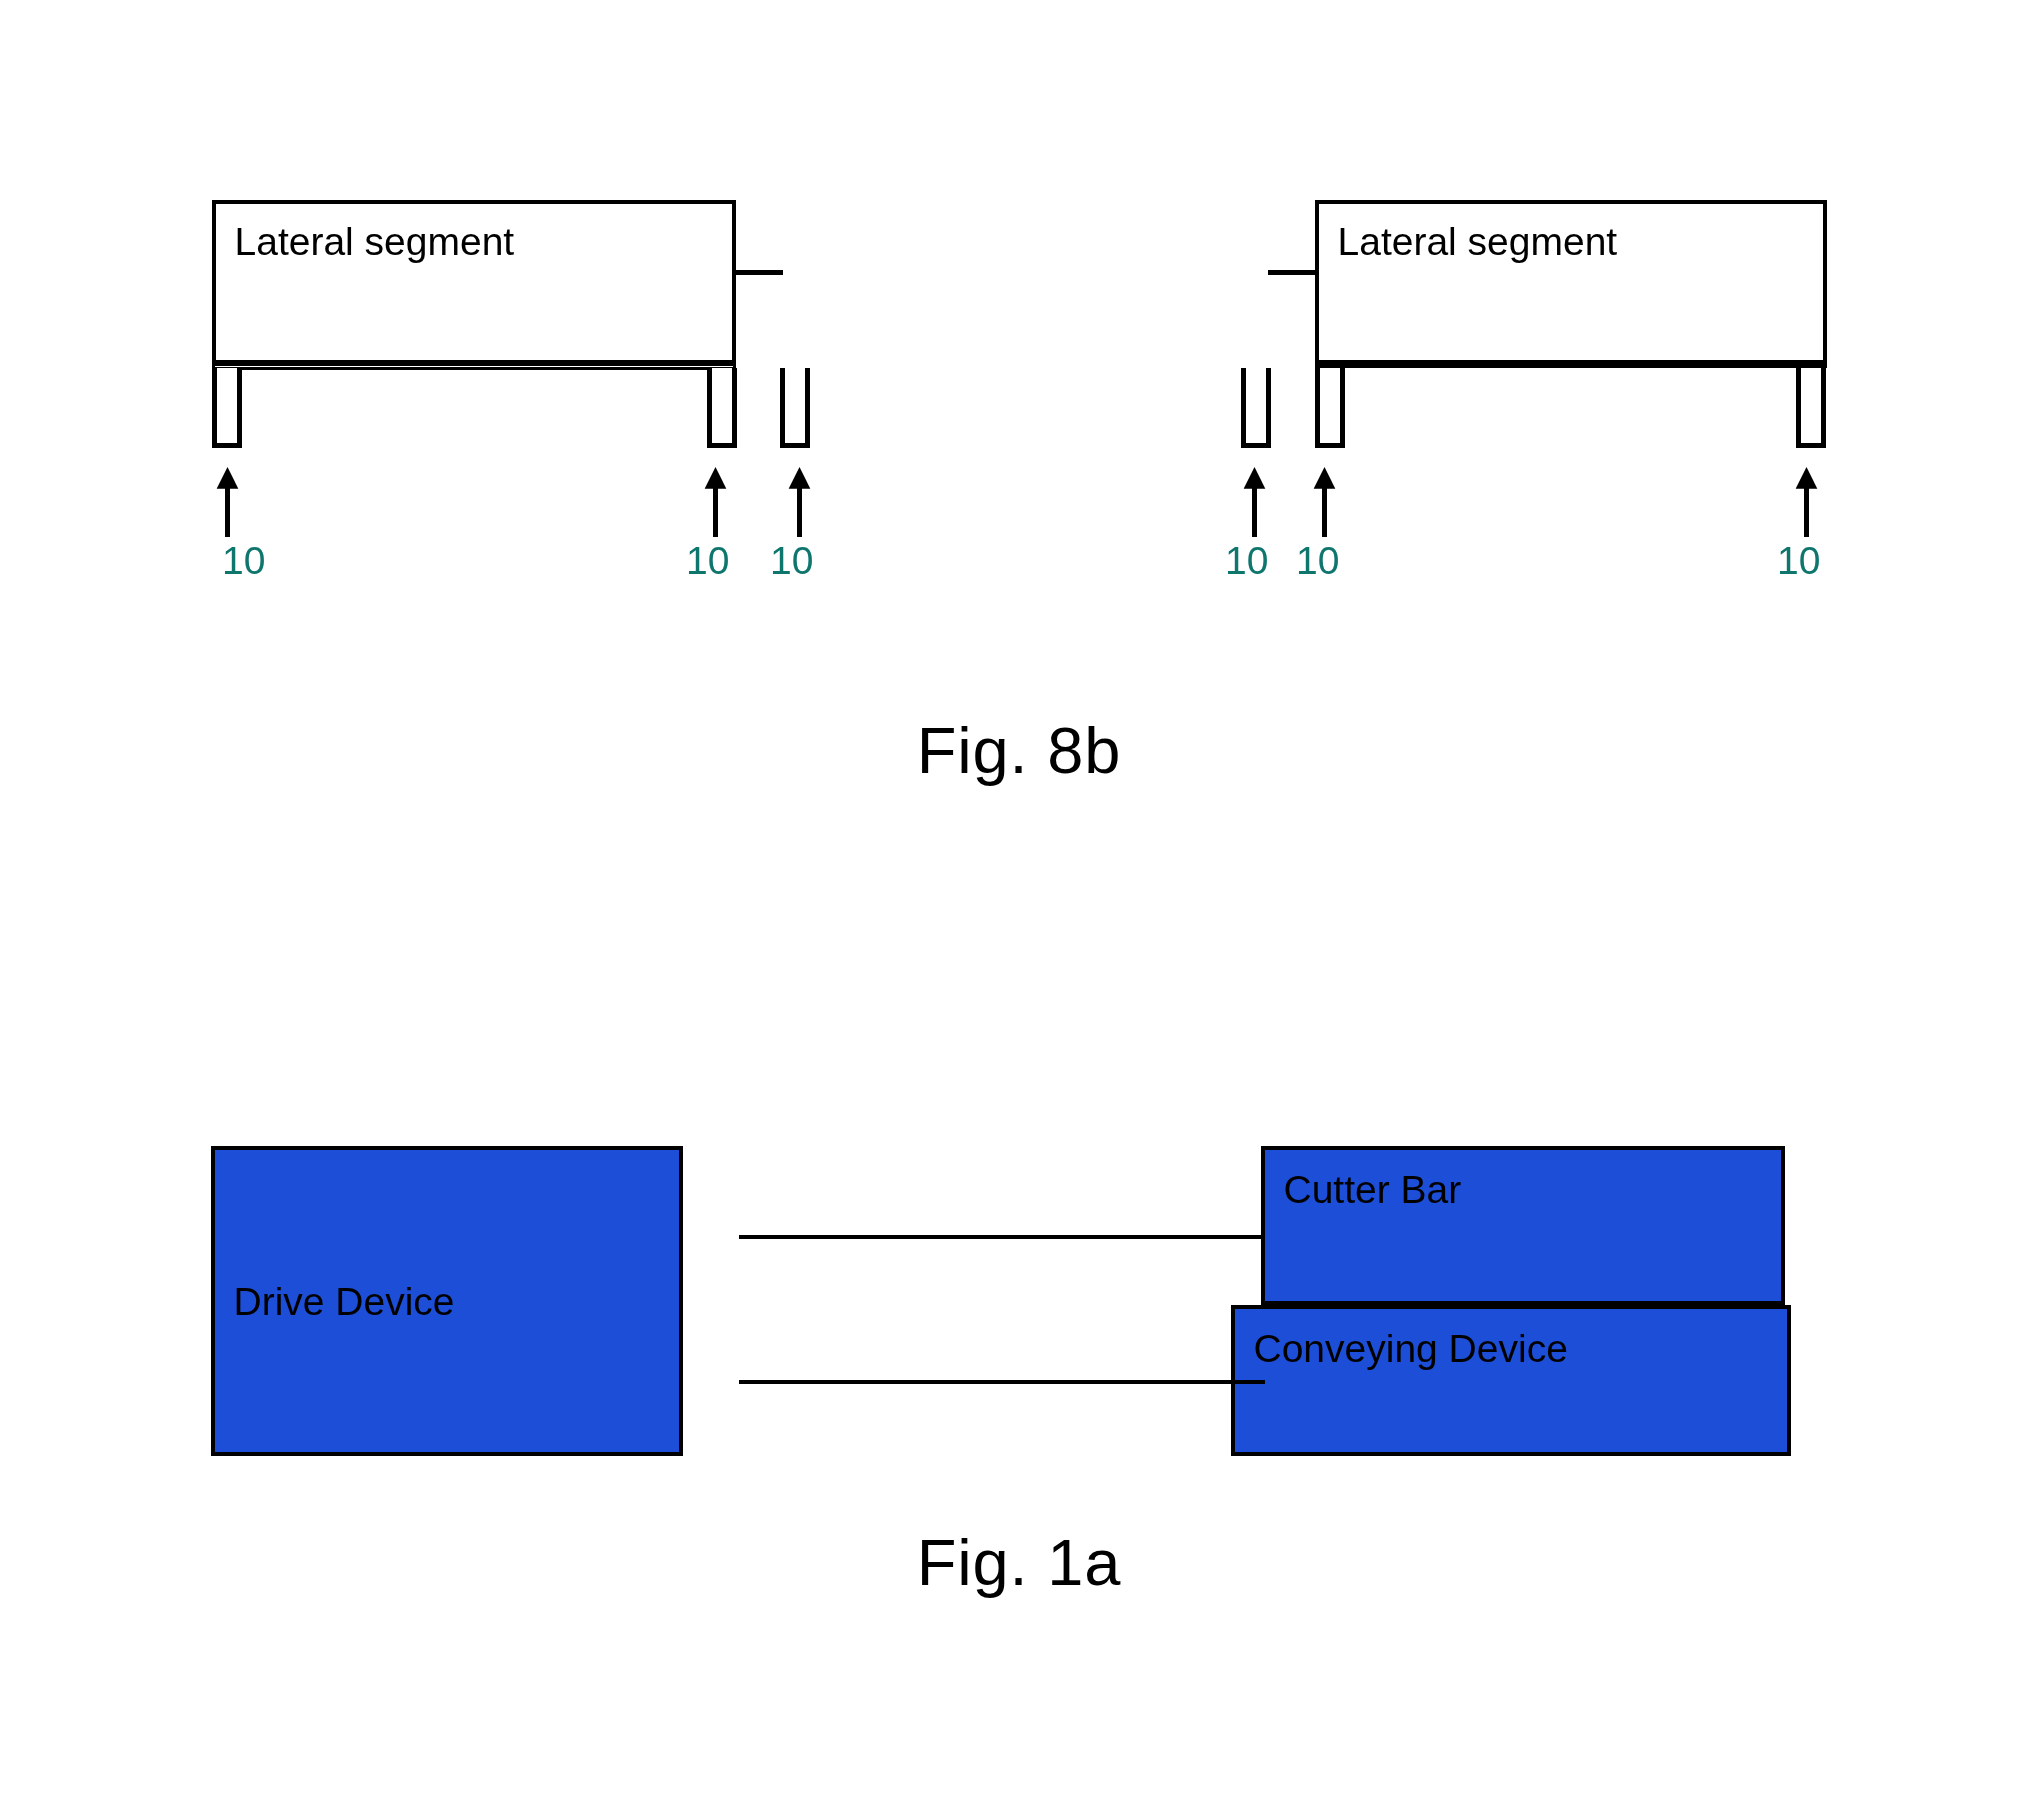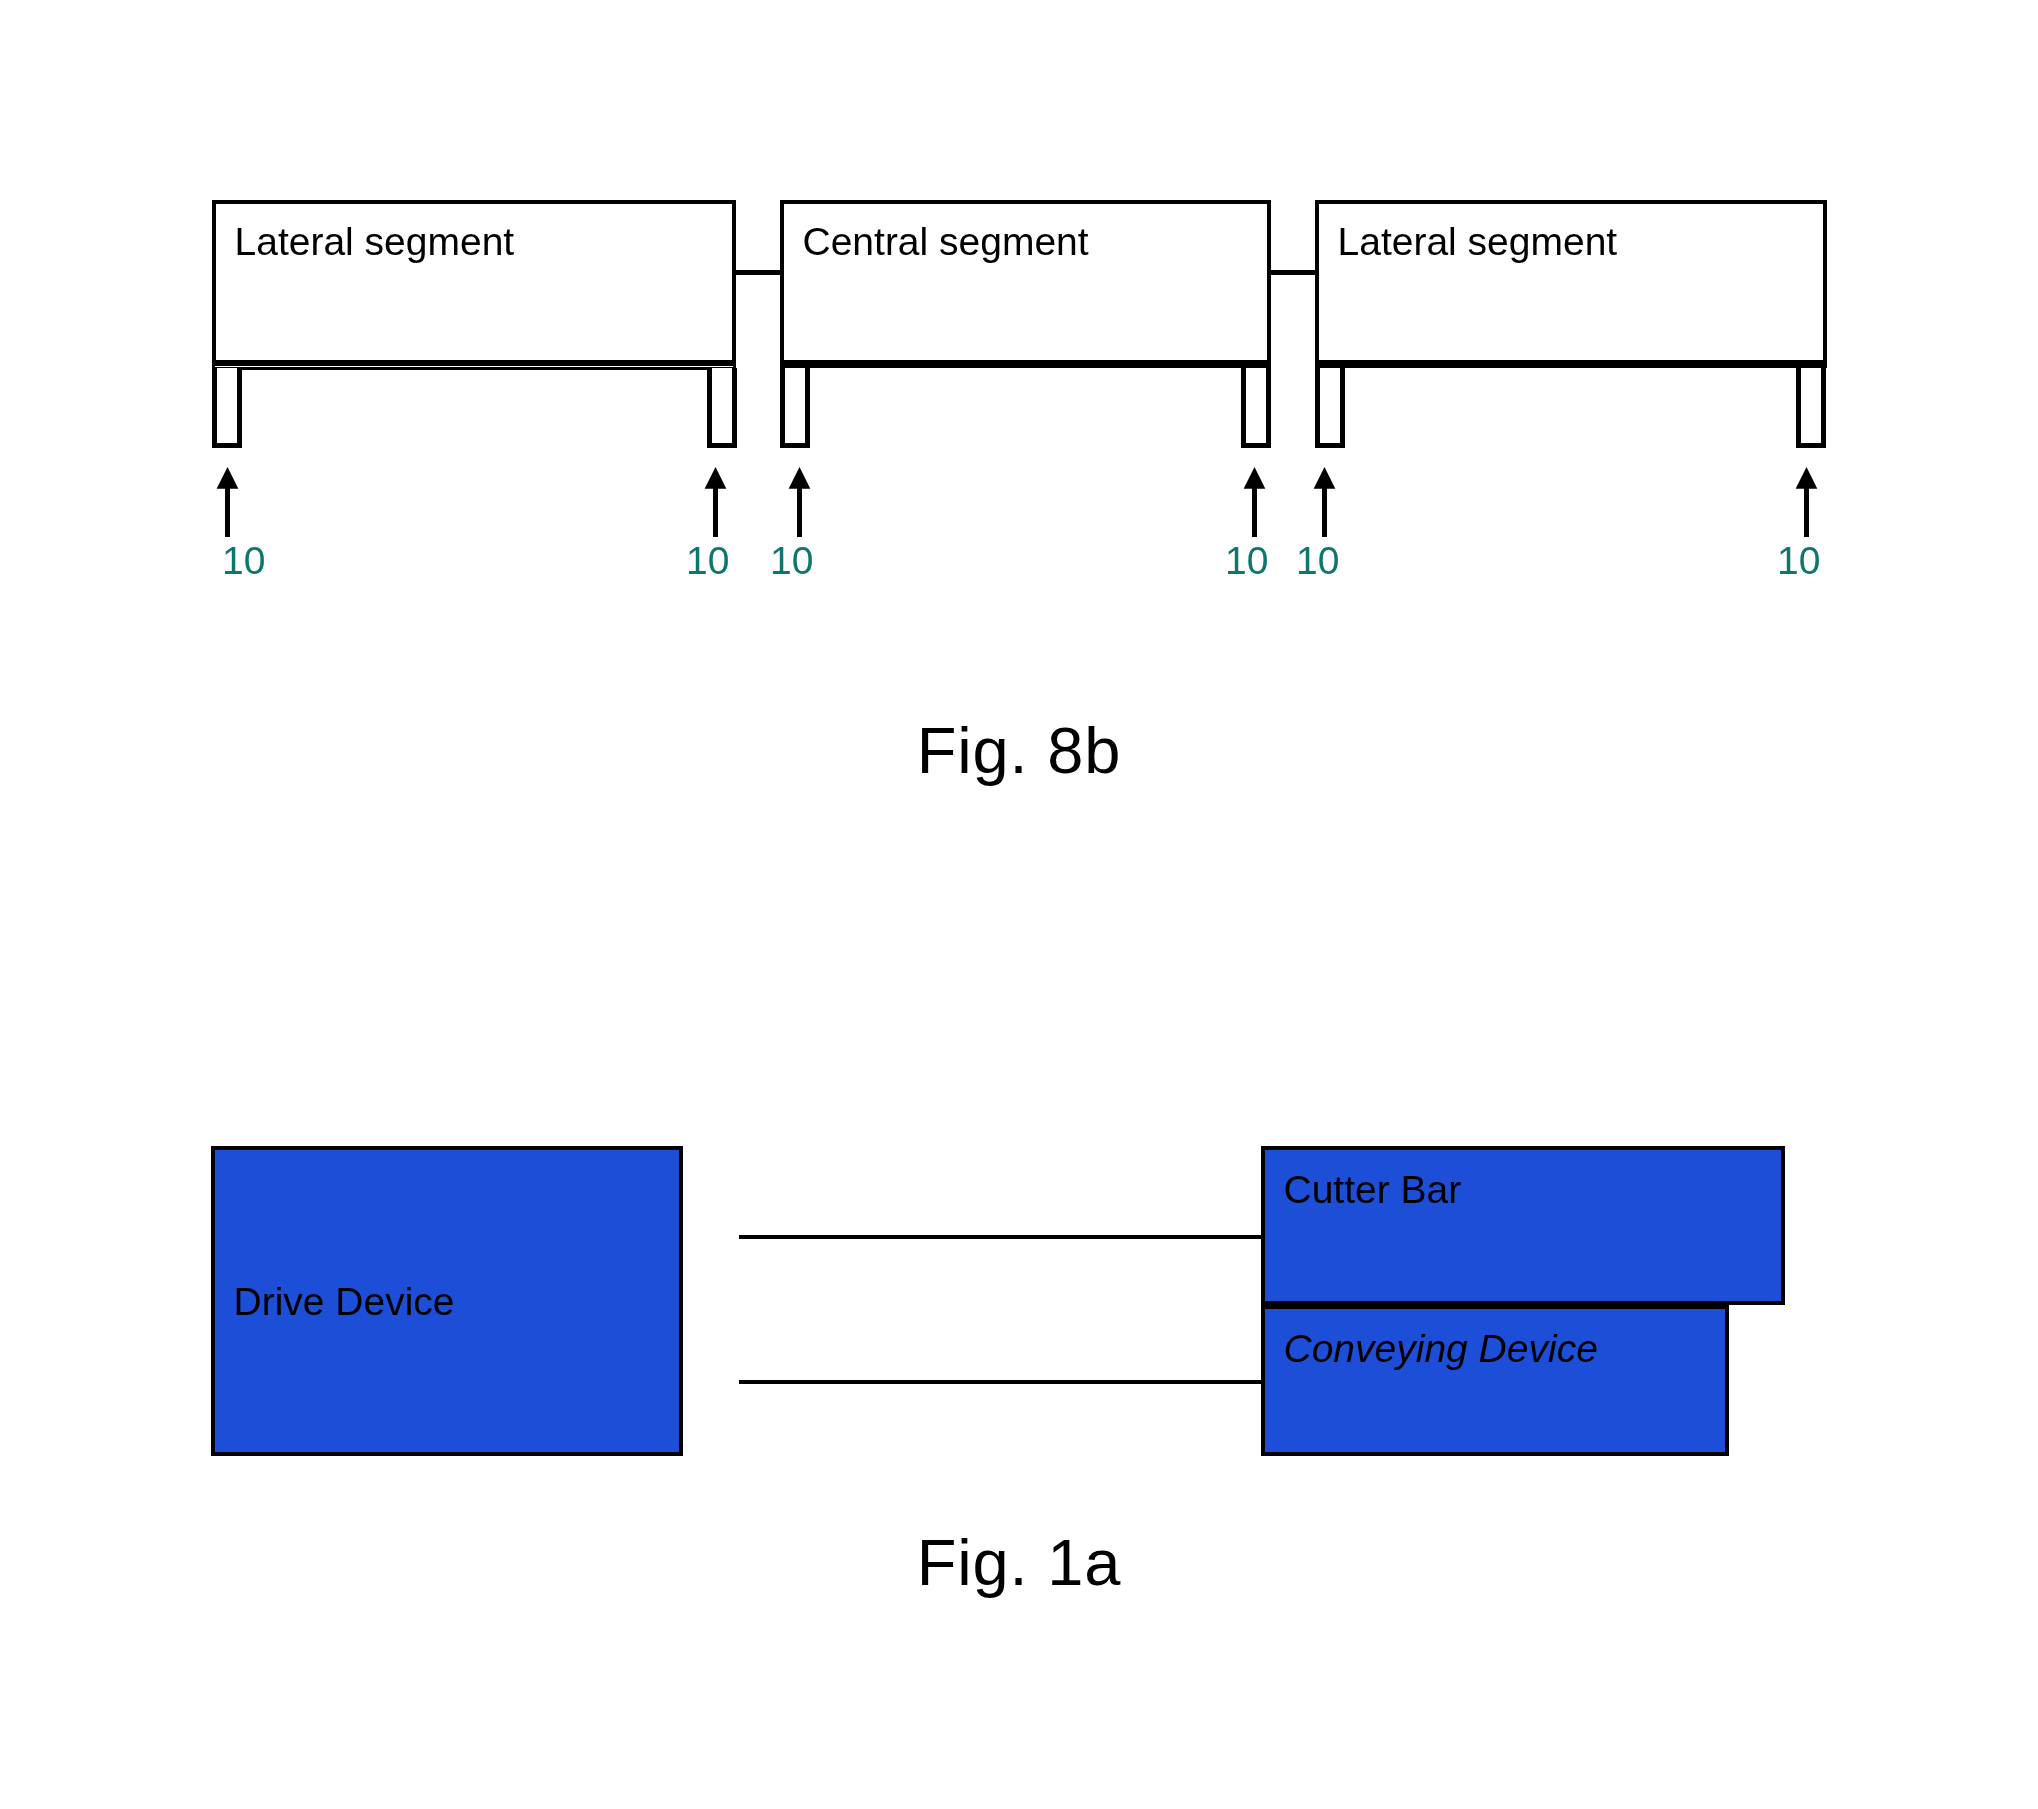--- a/index.html
+++ b/index.html
@@ -134,24 +134,20 @@
       <div class="seg-label">Lateral segment</div>
       <div class="seg-divider" style="bottom:0px;"></div>
     </div>
     <div class="seg-box" style="left:212px; top:363px; width:524px; height:6.7px; border-width:3.4px;"></div>
 
     <div class="leg" style="left:212px; top:368px; width:30px; height:80px;"></div>
     <div class="leg" style="left:707px; top:368px; width:30px; height:80px;"></div>
 
     <div class="seg-link" style="left:733px; top:270px; width:50px;"></div>
 
-    <div class="seg-box" style="left:780px; top:200px; width:491px; height:168px;">
-      <div class="seg-label">Central segment</div>
-      <div class="seg-divider" style="bottom:0px;"></div>
-    </div>
 
     <div class="leg" style="left:780px; top:368px; width:30px; height:80px;"></div>
     <div class="leg" style="left:1241px; top:368px; width:30px; height:80px;"></div>
 
     <div class="seg-link" style="left:1268px; top:270px; width:50px;"></div>
 
     <div class="seg-box" style="left:1315px; top:200px; width:512px; height:168px;">
       <div class="seg-label">Lateral segment</div>
       <div class="seg-divider" style="bottom:0px;"></div>
     </div>
@@ -208,21 +204,21 @@
 
   <div class="abs" style="left:0; top:1091px; width:2038px; height:604px;">
 
     <div class="blk" style="left:211px; top:55px; width:472px; height:310px;text-align:right;">
       <div class="blk-label-mid">Drive Device</div>
     </div>
 
     <div class="blk" style="left:1261px; top:55px; width:524px; height:159px;">
       <div class="blk-label-top">Cutter Bar</div>
     </div>
-    <div class="blk" style="left:1261px; top:214px; width:468px; height:151px;font-style:italic;">
+    <div class="blk" style="left:1231px; top:214px; width:560px; height:151px;">
       <div class="blk-label-top">Conveying Device</div>
     </div>
 
     <div class="connector" style="left:739px; top:144px; width:526px;"></div>
     <div class="connector" style="left:739px; top:289px; width:526px;"></div>
 
     <div class="fig-caption" style="left:0; top:436px; width:2038px;">Fig. 1a</div>
   </div>
 
 </div>

